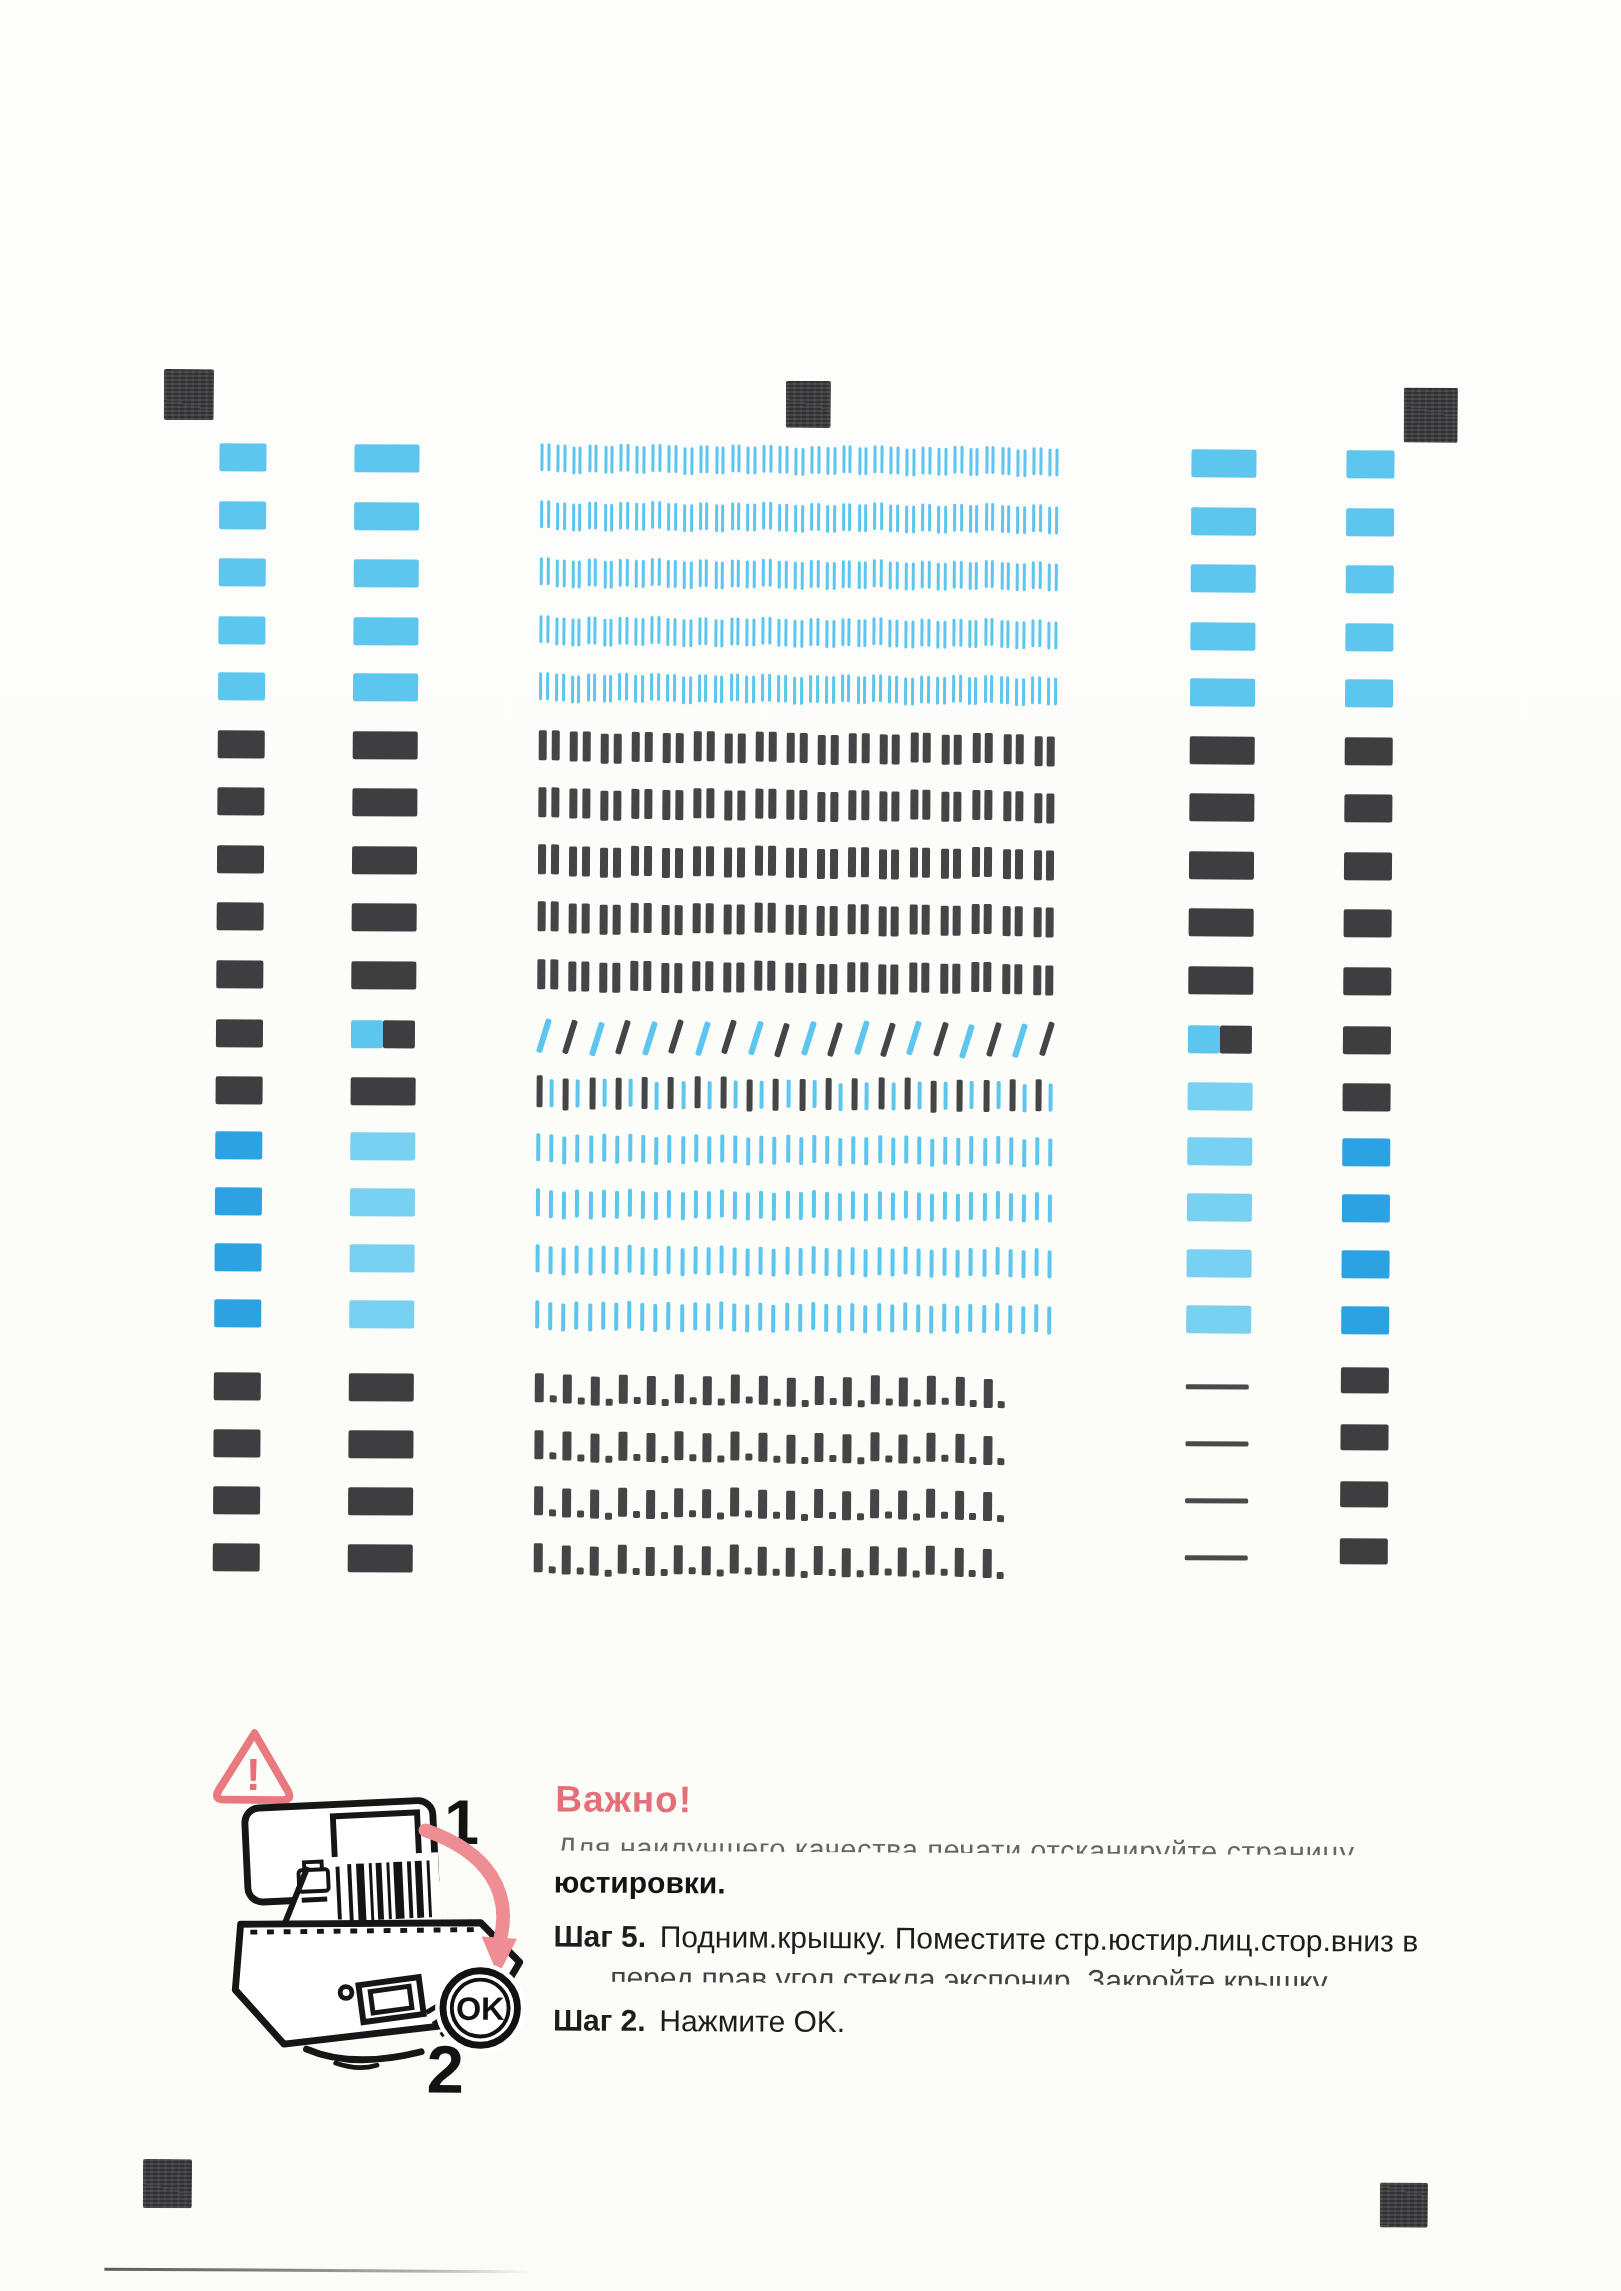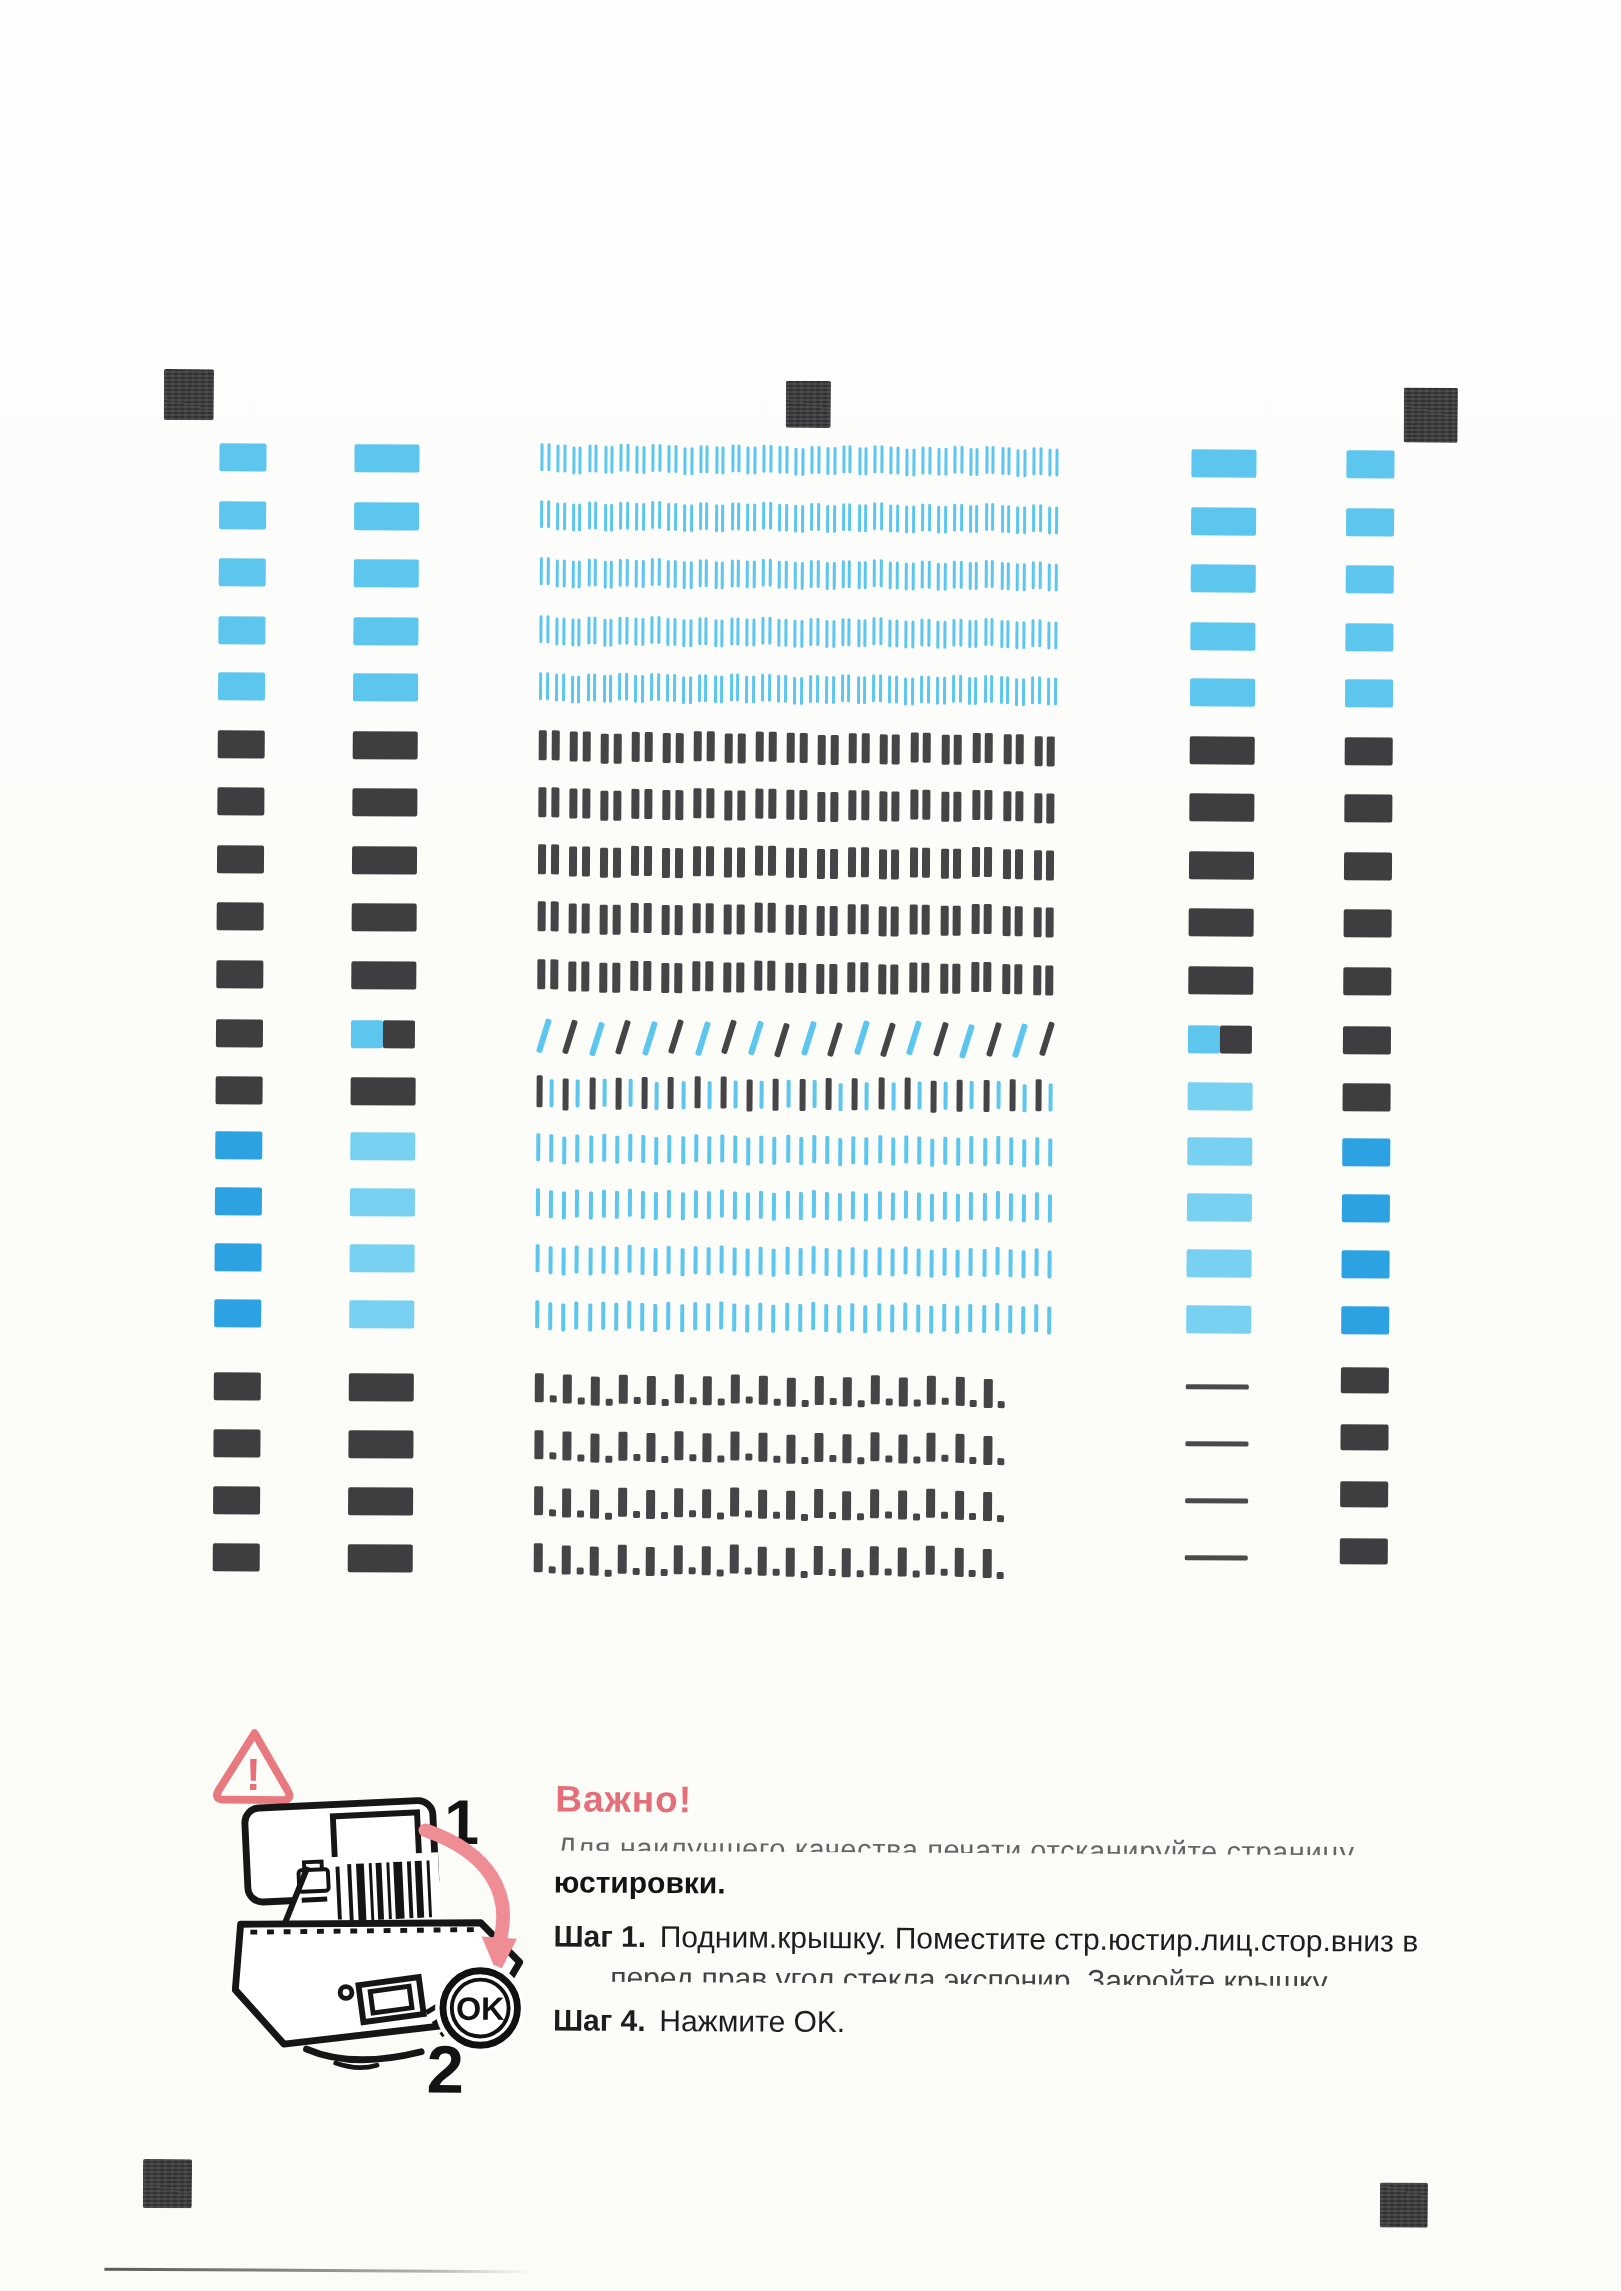--- a/index.html
+++ b/index.html
@@ -995,27 +995,27 @@
 
     <div class="txt warn-title">Важно!</div>
 
     <div class="txt faded-line">
       <span>Для наилучшего качества печати отсканируйте страницу</span>
     </div>
 
     <div class="txt emph">юстировки.</div>
 
     <div class="txt step step1">
-      <span class="lbl">Шаг 1.</span><span>Подним.крышку. Поместите стр.юстир.лиц.стор.вниз в</span>
+      <span class="lbl">Шаг 5.</span><span>Подним.крышку. Поместите стр.юстир.лиц.стор.вниз в</span>
     </div>
     <div class="txt step1b">
       <span>перед.прав.угол стекла экспонир. Закройте крышку.</span>
     </div>
     <div class="txt step step2">
-      <span class="lbl">Шаг 4.</span><span>Нажмите OK.</span>
+      <span class="lbl">Шаг 2.</span><span>Нажмите OK.</span>
     </div>
 
     <div class="bignum num1">1</div>
     <div class="bignum num2">2</div>
 
     <svg id="illustration" width="353" height="392" viewBox="0 0 360 400">
 
       <g>
         <path d="M63,16 L97,74 Q103,84 91,84 L33,84 Q21,84 27,74 Z" fill="none" stroke="#e8797f" stroke-width="8" stroke-linejoin="round"></path>
         <text x="62" y="74" text-anchor="middle" font-size="46" font-weight="bold" fill="#e76d76">!</text>

